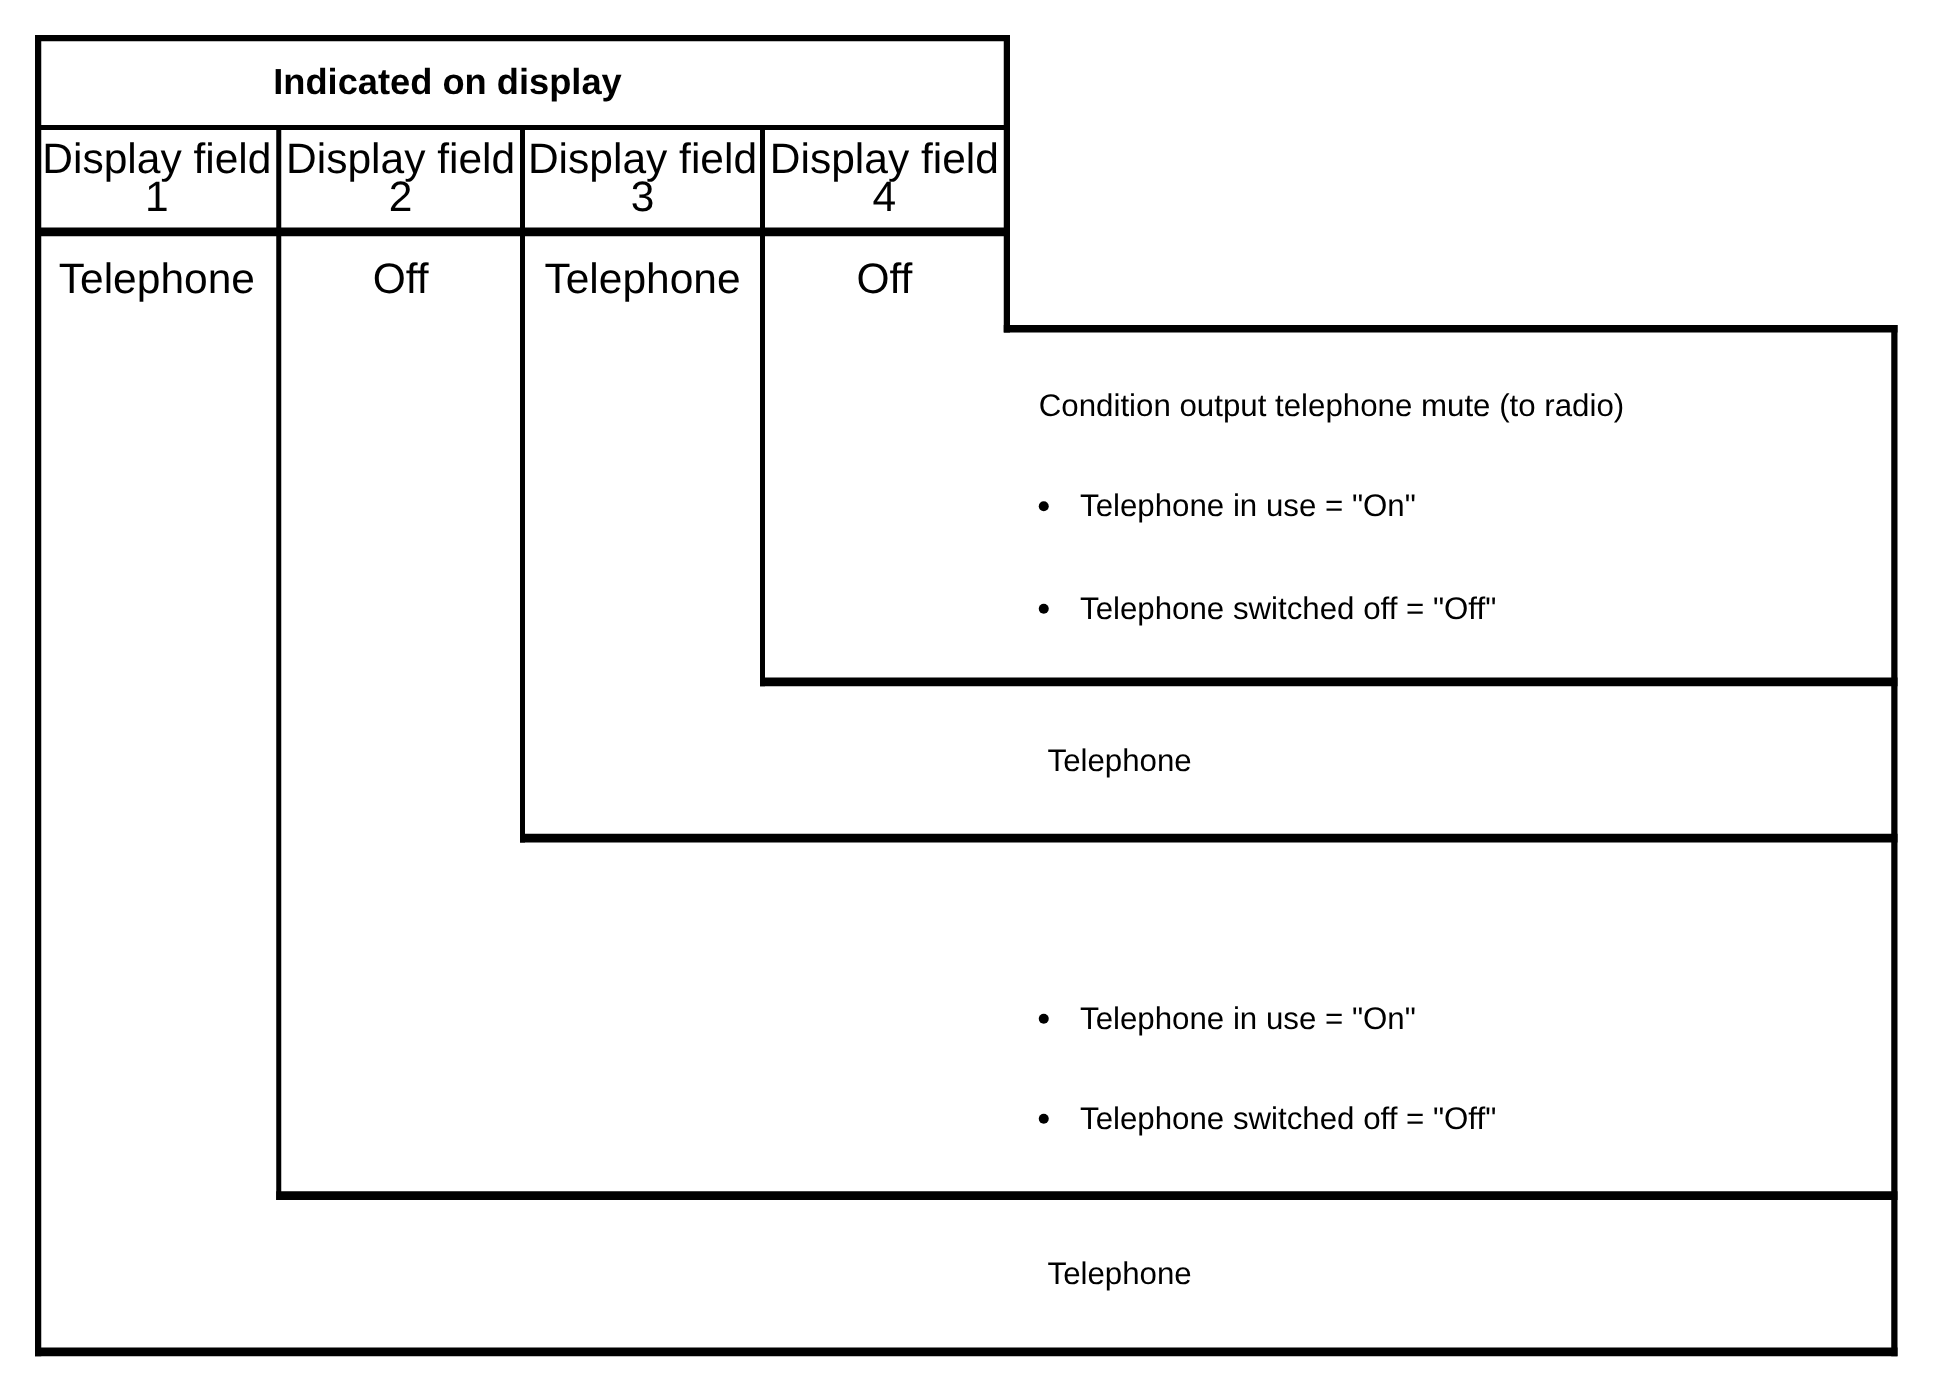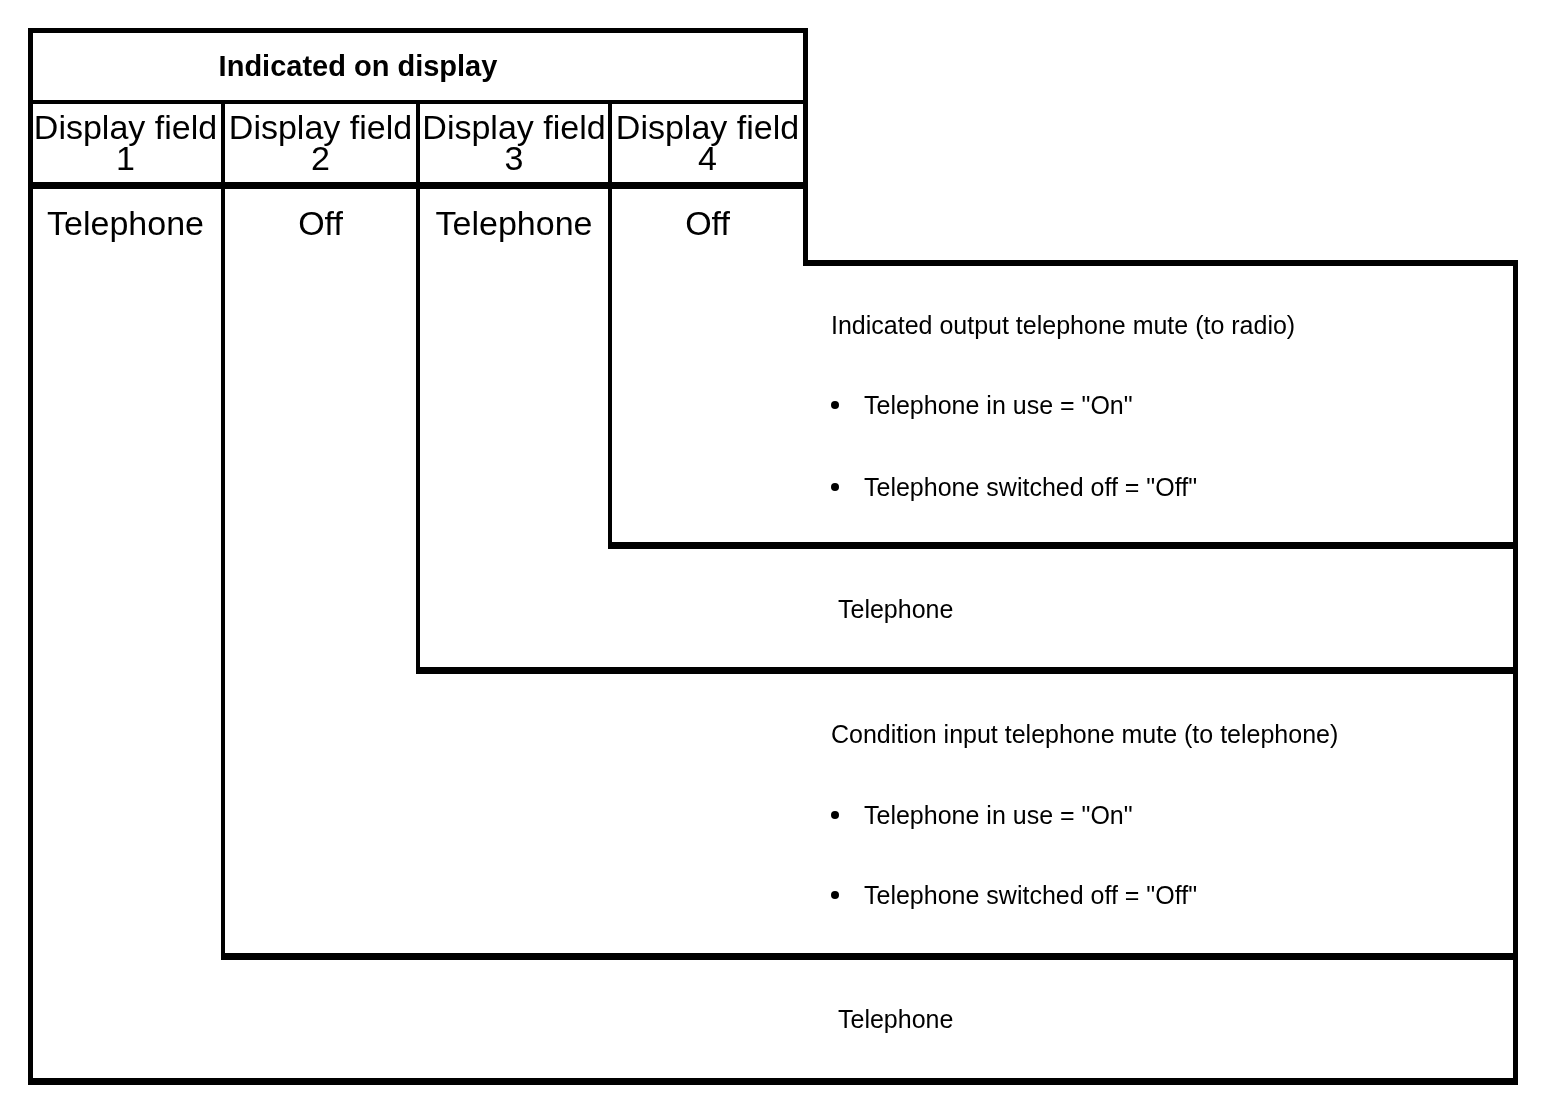--- a/index.html
+++ b/index.html
@@ -105,33 +105,32 @@
   <div class="cell hdr" style="left:612px; width:191px;">
     <div>Display field</div>
     <div>4</div>
   </div>
 
   <div class="cell val" style="left:30px; width:191px;">Telephone</div>
   <div class="cell val" style="left:225px; width:191px;">Off</div>
   <div class="cell val" style="left:420px; width:188px;">Telephone</div>
   <div class="cell val" style="left:612px; width:191px;">Off</div>
 
-  <div class="txt" style="left:831px; top:311px;">Indicated output telephone mute (to radio)</div>
+  <div class="txt" style="left:831px; top:311px;">Condition output telephone mute (to radio)</div>
   <div class="bullet-row" style="left:831px; top:391px;">
     <span class="dot"></span>
     <span>Telephone in use = "On"</span>
   </div>
   <div class="bullet-row" style="left:831px; top:473px;">
     <span class="dot"></span>
     <span>Telephone switched off = "Off"</span>
   </div>
 
   <div class="txt" style="left:838px; top:595px;">Telephone</div>
 
-  <div class="txt" style="left:831px; top:720px;">Condition input telephone mute (to telephone)</div>
   <div class="bullet-row" style="left:831px; top:801px;">
     <span class="dot"></span>
     <span>Telephone in use = "On"</span>
   </div>
   <div class="bullet-row" style="left:831px; top:881px;">
     <span class="dot"></span>
     <span>Telephone switched off = "Off"</span>
   </div>
 
   <div class="txt" style="left:838px; top:1005px;">Telephone</div>

